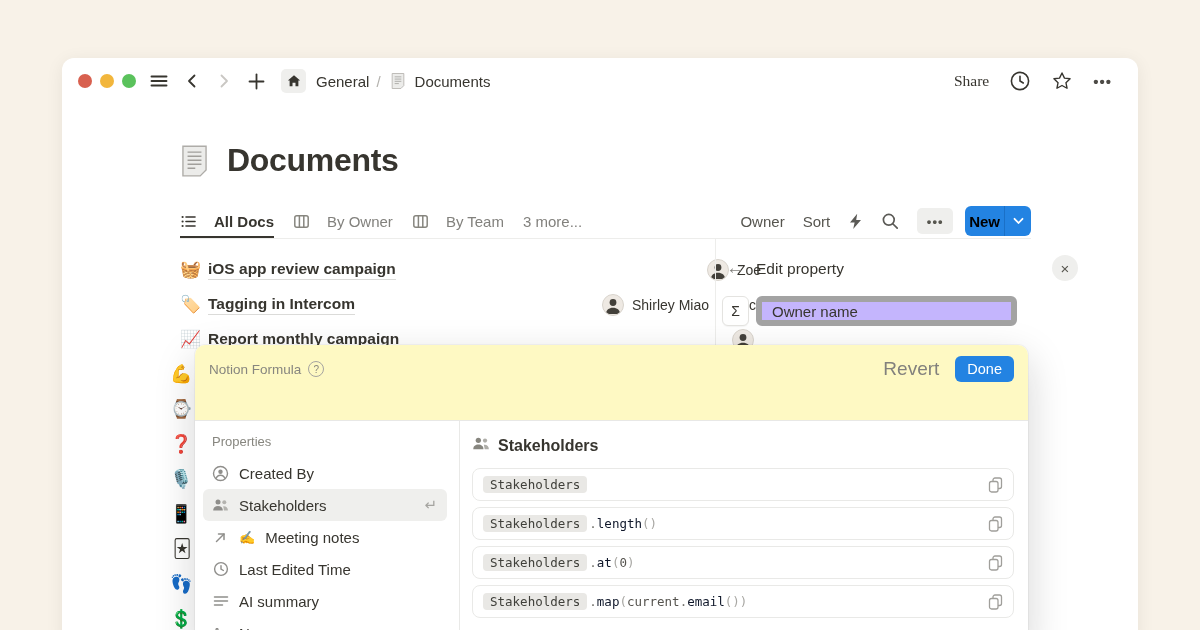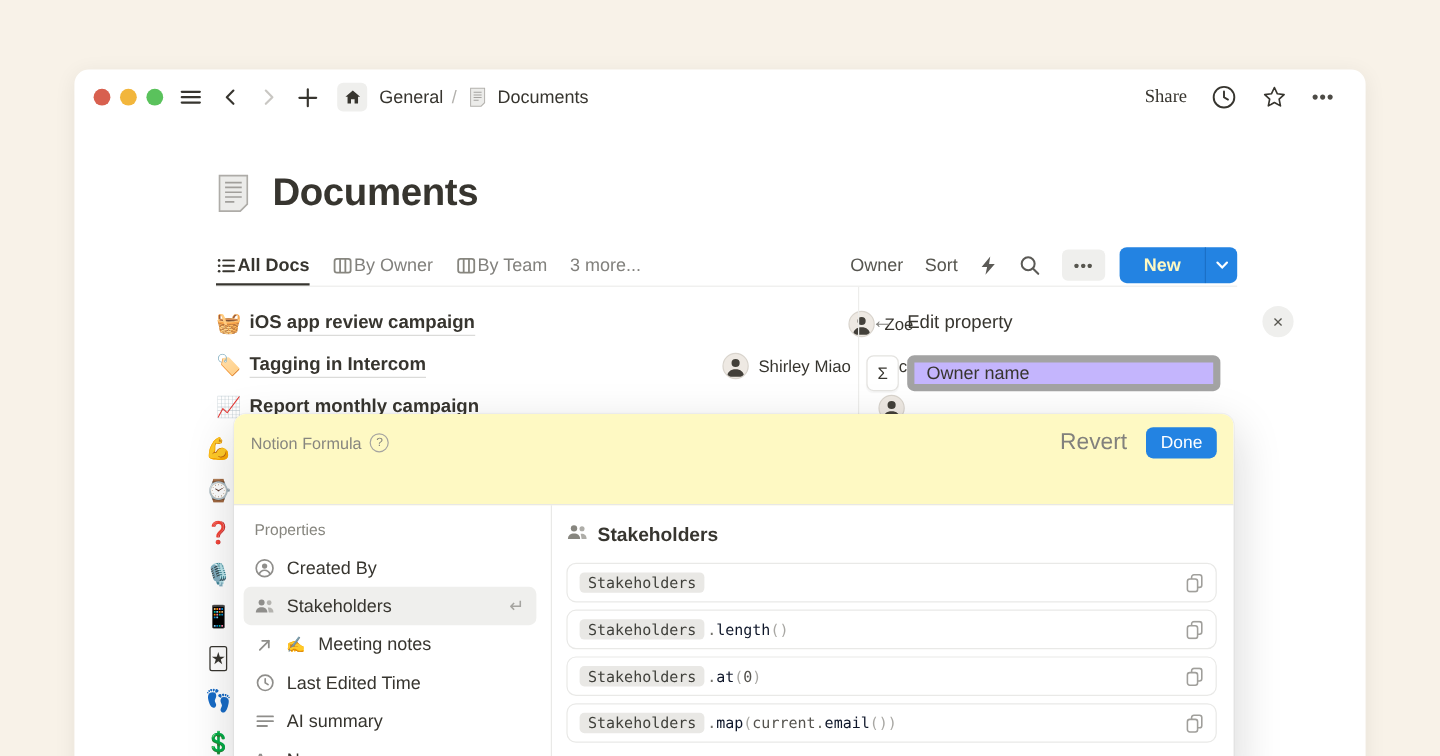--- a/index.html
+++ b/index.html
@@ -26,29 +26,29 @@
   .more-h { font-size:15px; letter-spacing:1px; font-weight:700; color:#4d4b46; }
 
   
   .title-block { position:absolute; left:114px; top:84px; display:flex; align-items:center; gap:14px; }
   .title-text { font-size:32px; font-weight:700; letter-spacing:-0.3px; }
 
   
   .tabbar { position:absolute; left:118px; top:146px; width:851px; height:35px;
             display:flex; align-items:center; justify-content:space-between; border-bottom:1px solid #ededeb; }
   .tabs { display:flex; align-items:center; gap:19px; height:100%; }
-  .tab { display:flex; align-items:center; gap:1px; height:100%; font-size:15px; color:#82817d; cursor:pointer; }
+  .tab { display:flex; align-items:center; gap:17px; height:100%; font-size:15px; color:#82817d; cursor:pointer; }
   .tab.active { color:#37352f; font-weight:600; box-shadow:inset 0 -2px 0 #37352f; }
   .tab-more { font-size:15px; color:#82817d; cursor:pointer; }
   .controls { display:flex; align-items:center; gap:18px; }
   .ctl-label { font-size:15px; color:#56554f; cursor:pointer; }
   .ellipsis-box { width:36px; height:26px; background:#efefed; border-radius:5px; display:flex; align-items:center; justify-content:center;
                   font-size:13px; letter-spacing:1px; font-weight:700; color:#57564f; cursor:pointer; }
   .new-btn { display:flex; align-items:stretch; height:30px; background:#2383e2; border-radius:6px; overflow:hidden; cursor:pointer; margin-left:-6px; }
-  .new-main { display:flex; align-items:center; padding:0 20px; color:#fef9c3; font-size:15px; font-weight:600; }
+  .new-main { display:flex; align-items:center; padding:0 4px; color:#000000; font-size:15px; font-weight:600; }
   .new-split { width:1px; background:#1a70c7; }
   .new-chevron { width:26px; display:flex; align-items:center; justify-content:center; }
 
   
   .rows { position:absolute; left:118px; top:194px; width:597px; overflow:hidden; z-index:1; }
   .docrow { position:relative; height:35px; display:flex; align-items:center; }
   .row-icon { width:28px; font-size:17px; line-height:1; }
   .row-title { font-size:15.5px; font-weight:600; color:#37352f; border-bottom:1px solid rgba(55,53,47,.18); padding-bottom:1px; }
   .meta { position:absolute; top:0; height:35px; display:flex; align-items:center; gap:8px; font-size:14px; color:#37352f; white-space:nowrap; }
   .avatar { width:22px; height:22px; border-radius:50%; background:#eee9e3; border:1px solid #d9d4cd; display:inline-flex; align-items:flex-end; justify-content:center; overflow:hidden; }

